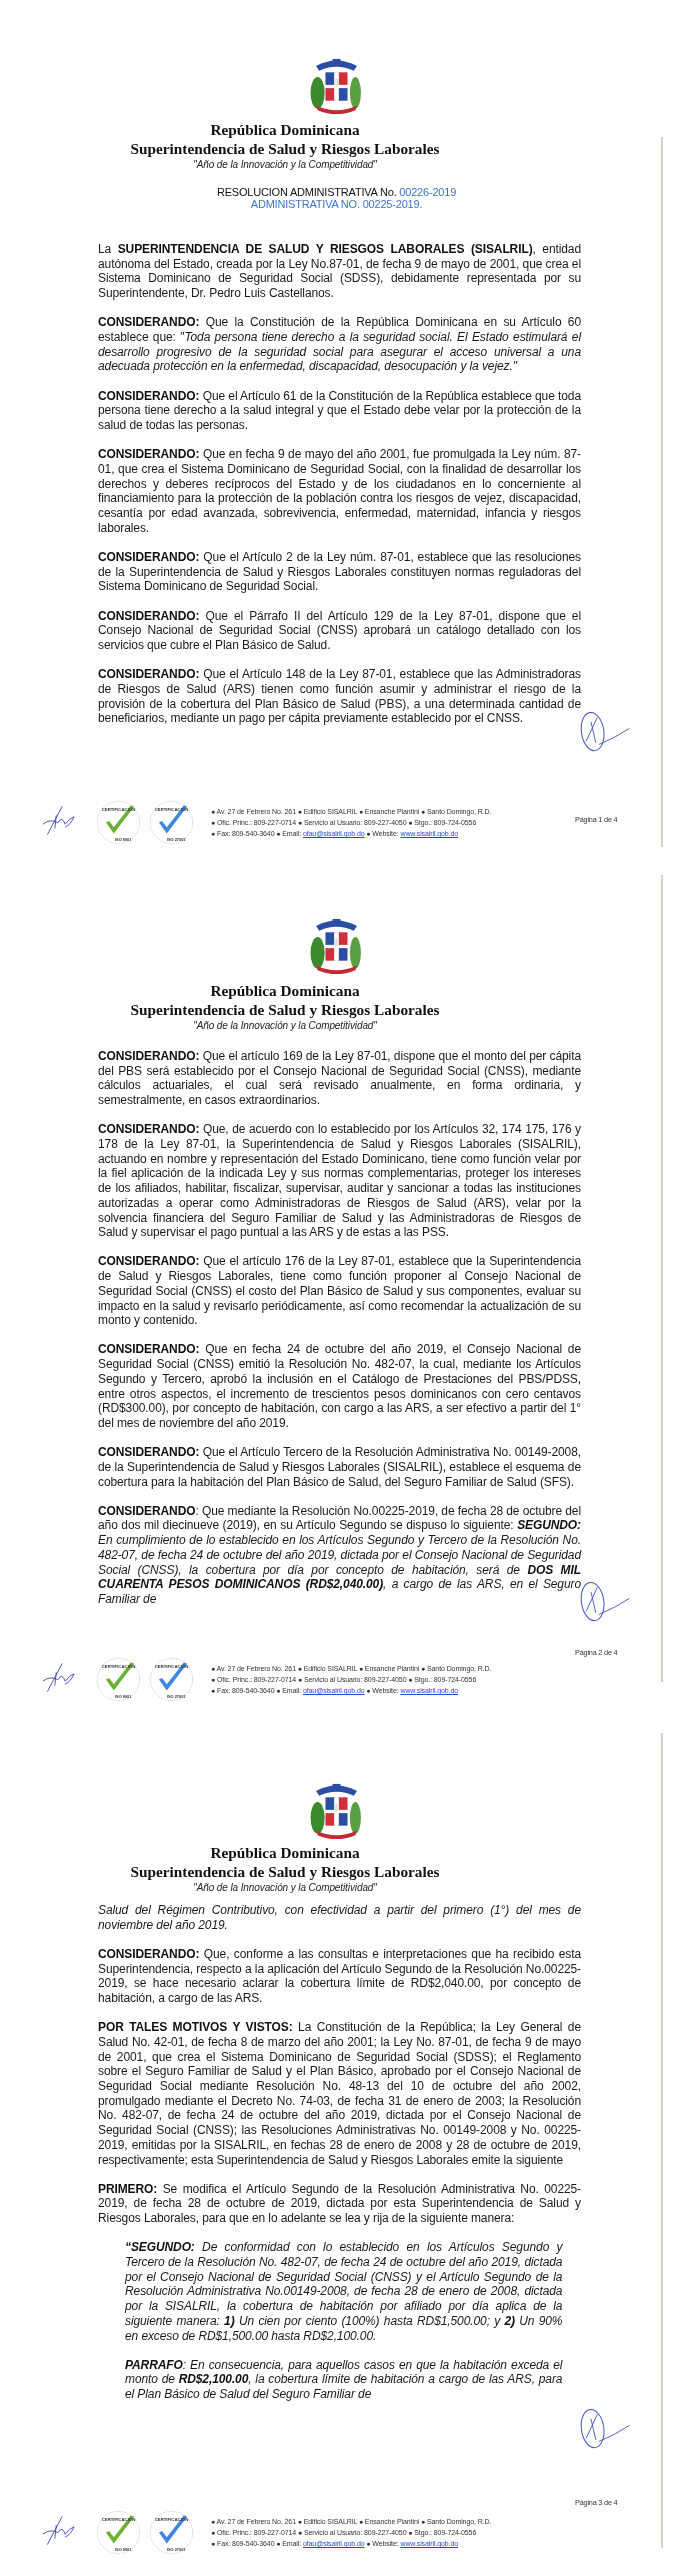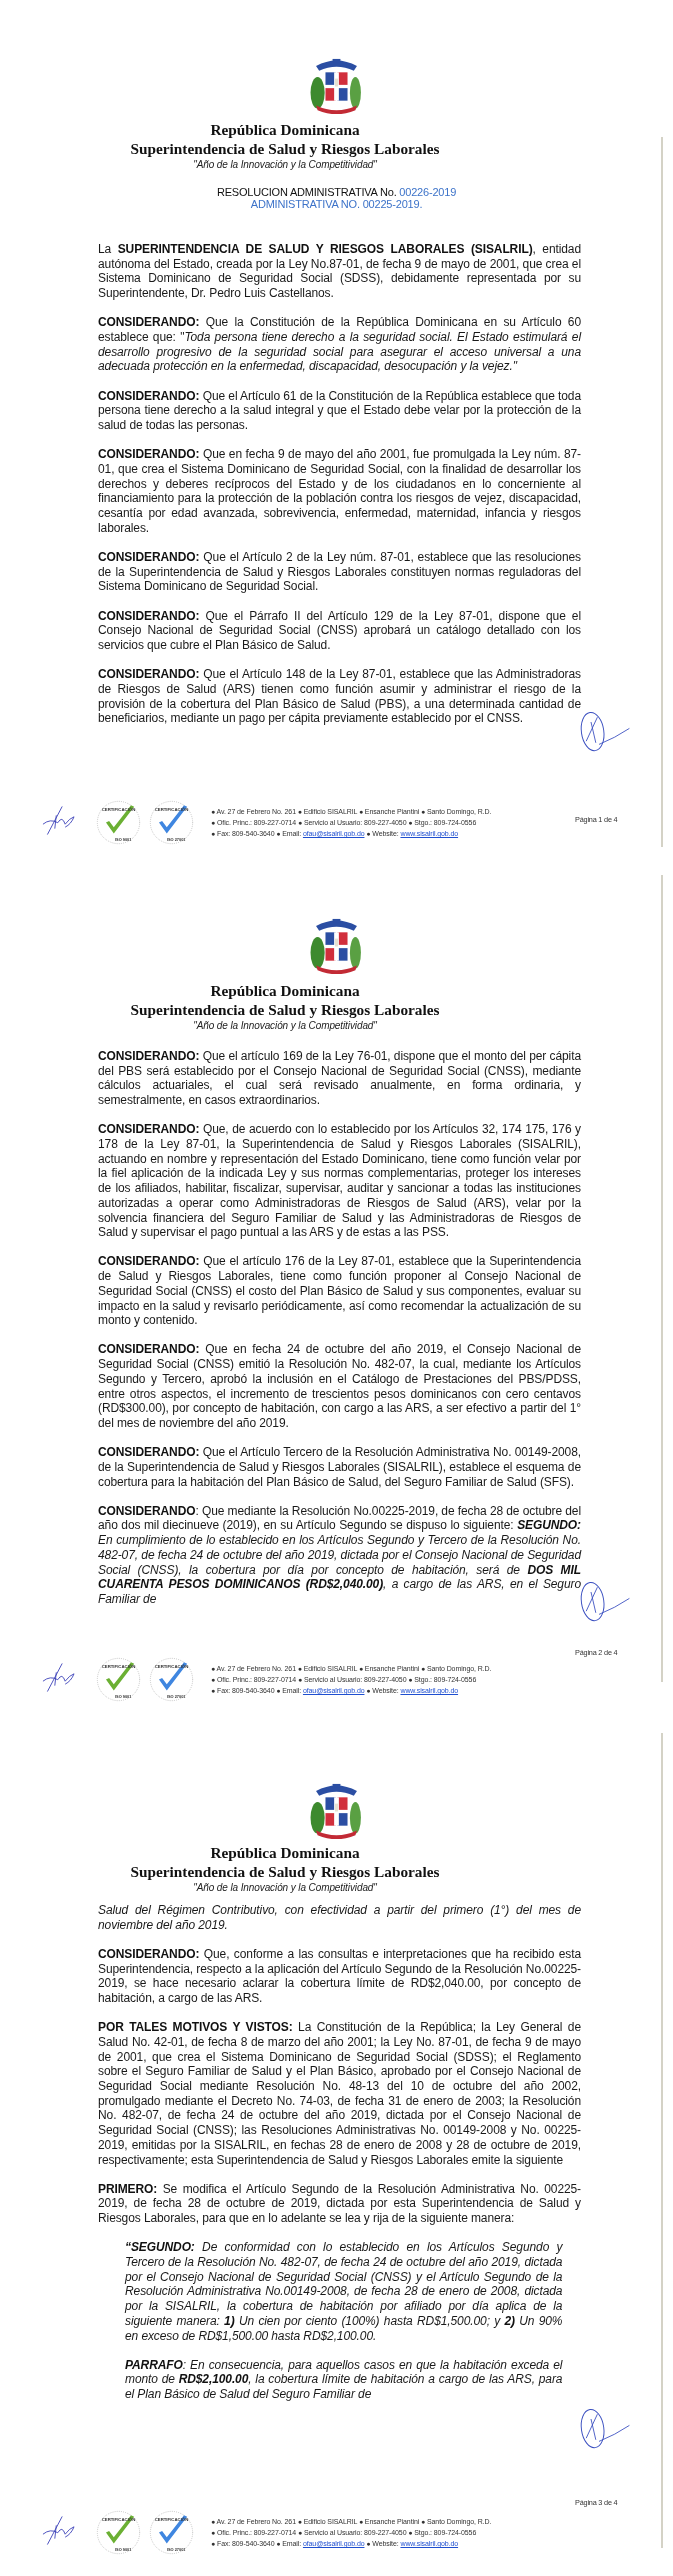--- a/index.html
+++ b/index.html
@@ -130,21 +130,21 @@
       <use href="#coat-sym"></use>
     </svg>
 
   <div class="hdr" style="top:123px;">
     <div class="l1">República Dominicana</div>
     <div class="l2">Superintendencia de Salud y Riesgos Laborales</div>
     <div class="l3">"Año de la Innovación y la Competitividad"</div>
   </div>
 
   <div class="body" style="top:190px;">
-    <p><b>CONSIDERANDO:</b><span> Que el artículo 169 de la Ley 76-01, dispone que el monto del per cápita del PBS será establecido por el Consejo Nacional de Seguridad Social (CNSS), mediante cálculos actuariales, el cual será revisado anualmente, en forma ordinaria, y semestralmente, en casos extraordinarios.</span></p>
+    <p><b>CONSIDERANDO:</b><span> Que el artículo 169 de la Ley 87-01, dispone que el monto del per cápita del PBS será establecido por el Consejo Nacional de Seguridad Social (CNSS), mediante cálculos actuariales, el cual será revisado anualmente, en forma ordinaria, y semestralmente, en casos extraordinarios.</span></p>
     <p><b>CONSIDERANDO:</b><span> Que, de acuerdo con lo establecido por los Artículos 32, 174 175, 176 y 178 de la Ley 87-01, la Superintendencia de Salud y Riesgos Laborales (SISALRIL), actuando en nombre y representación del Estado Dominicano, tiene como función velar por la fiel aplicación de la indicada Ley y sus normas complementarias, proteger los intereses de los afiliados, habilitar, fiscalizar, supervisar, auditar y sancionar a todas las instituciones autorizadas a operar como Administradoras de Riesgos de Salud (ARS), velar por la solvencia financiera del Seguro Familiar de Salud y las Administradoras de Riesgos de Salud y supervisar el pago puntual a las ARS y de estas a las PSS.</span></p>
     <p><b>CONSIDERANDO:</b><span> Que el artículo 176 de la Ley 87-01, establece que la Superintendencia de Salud y Riesgos Laborales, tiene como función proponer al Consejo Nacional de Seguridad Social (CNSS) el costo del Plan Básico de Salud y sus componentes, evaluar su impacto en la salud y revisarlo periódicamente, así como recomendar la actualización de su monto y contenido.</span></p>
     <p><b>CONSIDERANDO:</b><span> Que en fecha 24 de octubre del año 2019, el Consejo Nacional de Seguridad Social (CNSS) emitió la Resolución No. 482-07, la cual, mediante los Artículos Segundo y Tercero, aprobó la inclusión en el Catálogo de Prestaciones del PBS/PDSS, entre otros aspectos, el incremento de trescientos pesos dominicanos con cero centavos (RD$300.00), por concepto de habitación, con cargo a las ARS, a ser efectivo  a partir del 1° del mes de noviembre del año 2019.</span></p>
     <p><b>CONSIDERANDO:</b><span> Que el Artículo Tercero de la Resolución Administrativa No. 00149-2008, de la Superintendencia de Salud y Riesgos Laborales (SISALRIL), establece el esquema de cobertura para la habitación del Plan Básico de Salud, del Seguro Familiar de Salud (SFS).</span></p>
     <p><b>CONSIDERANDO</b><span>: Que mediante la Resolución No.00225-2019, de fecha 28 de octubre del año dos mil diecinueve (2019), en su Artículo Segundo se dispuso lo siguiente: </span><b><i>SEGUNDO:</i></b><i> En cumplimiento de lo establecido en los Artículos Segundo y Tercero de la Resolución No. 482-07, de fecha 24 de octubre del año 2019, dictada por el Consejo Nacional de Seguridad Social (CNSS), la cobertura por día por concepto de habitación, será de </i><b><i>DOS MIL CUARENTA PESOS DOMINICANOS (RD$2,040.00)</i></b><i>, a cargo de las ARS, en el Seguro Familiar de</i></p>
   </div>
 
   <svg class="sig-right" style="top:717px;" viewBox="0 0 70 60" width="56" height="48">
       <use href="#sig-right-sym"></use>
     </svg>

